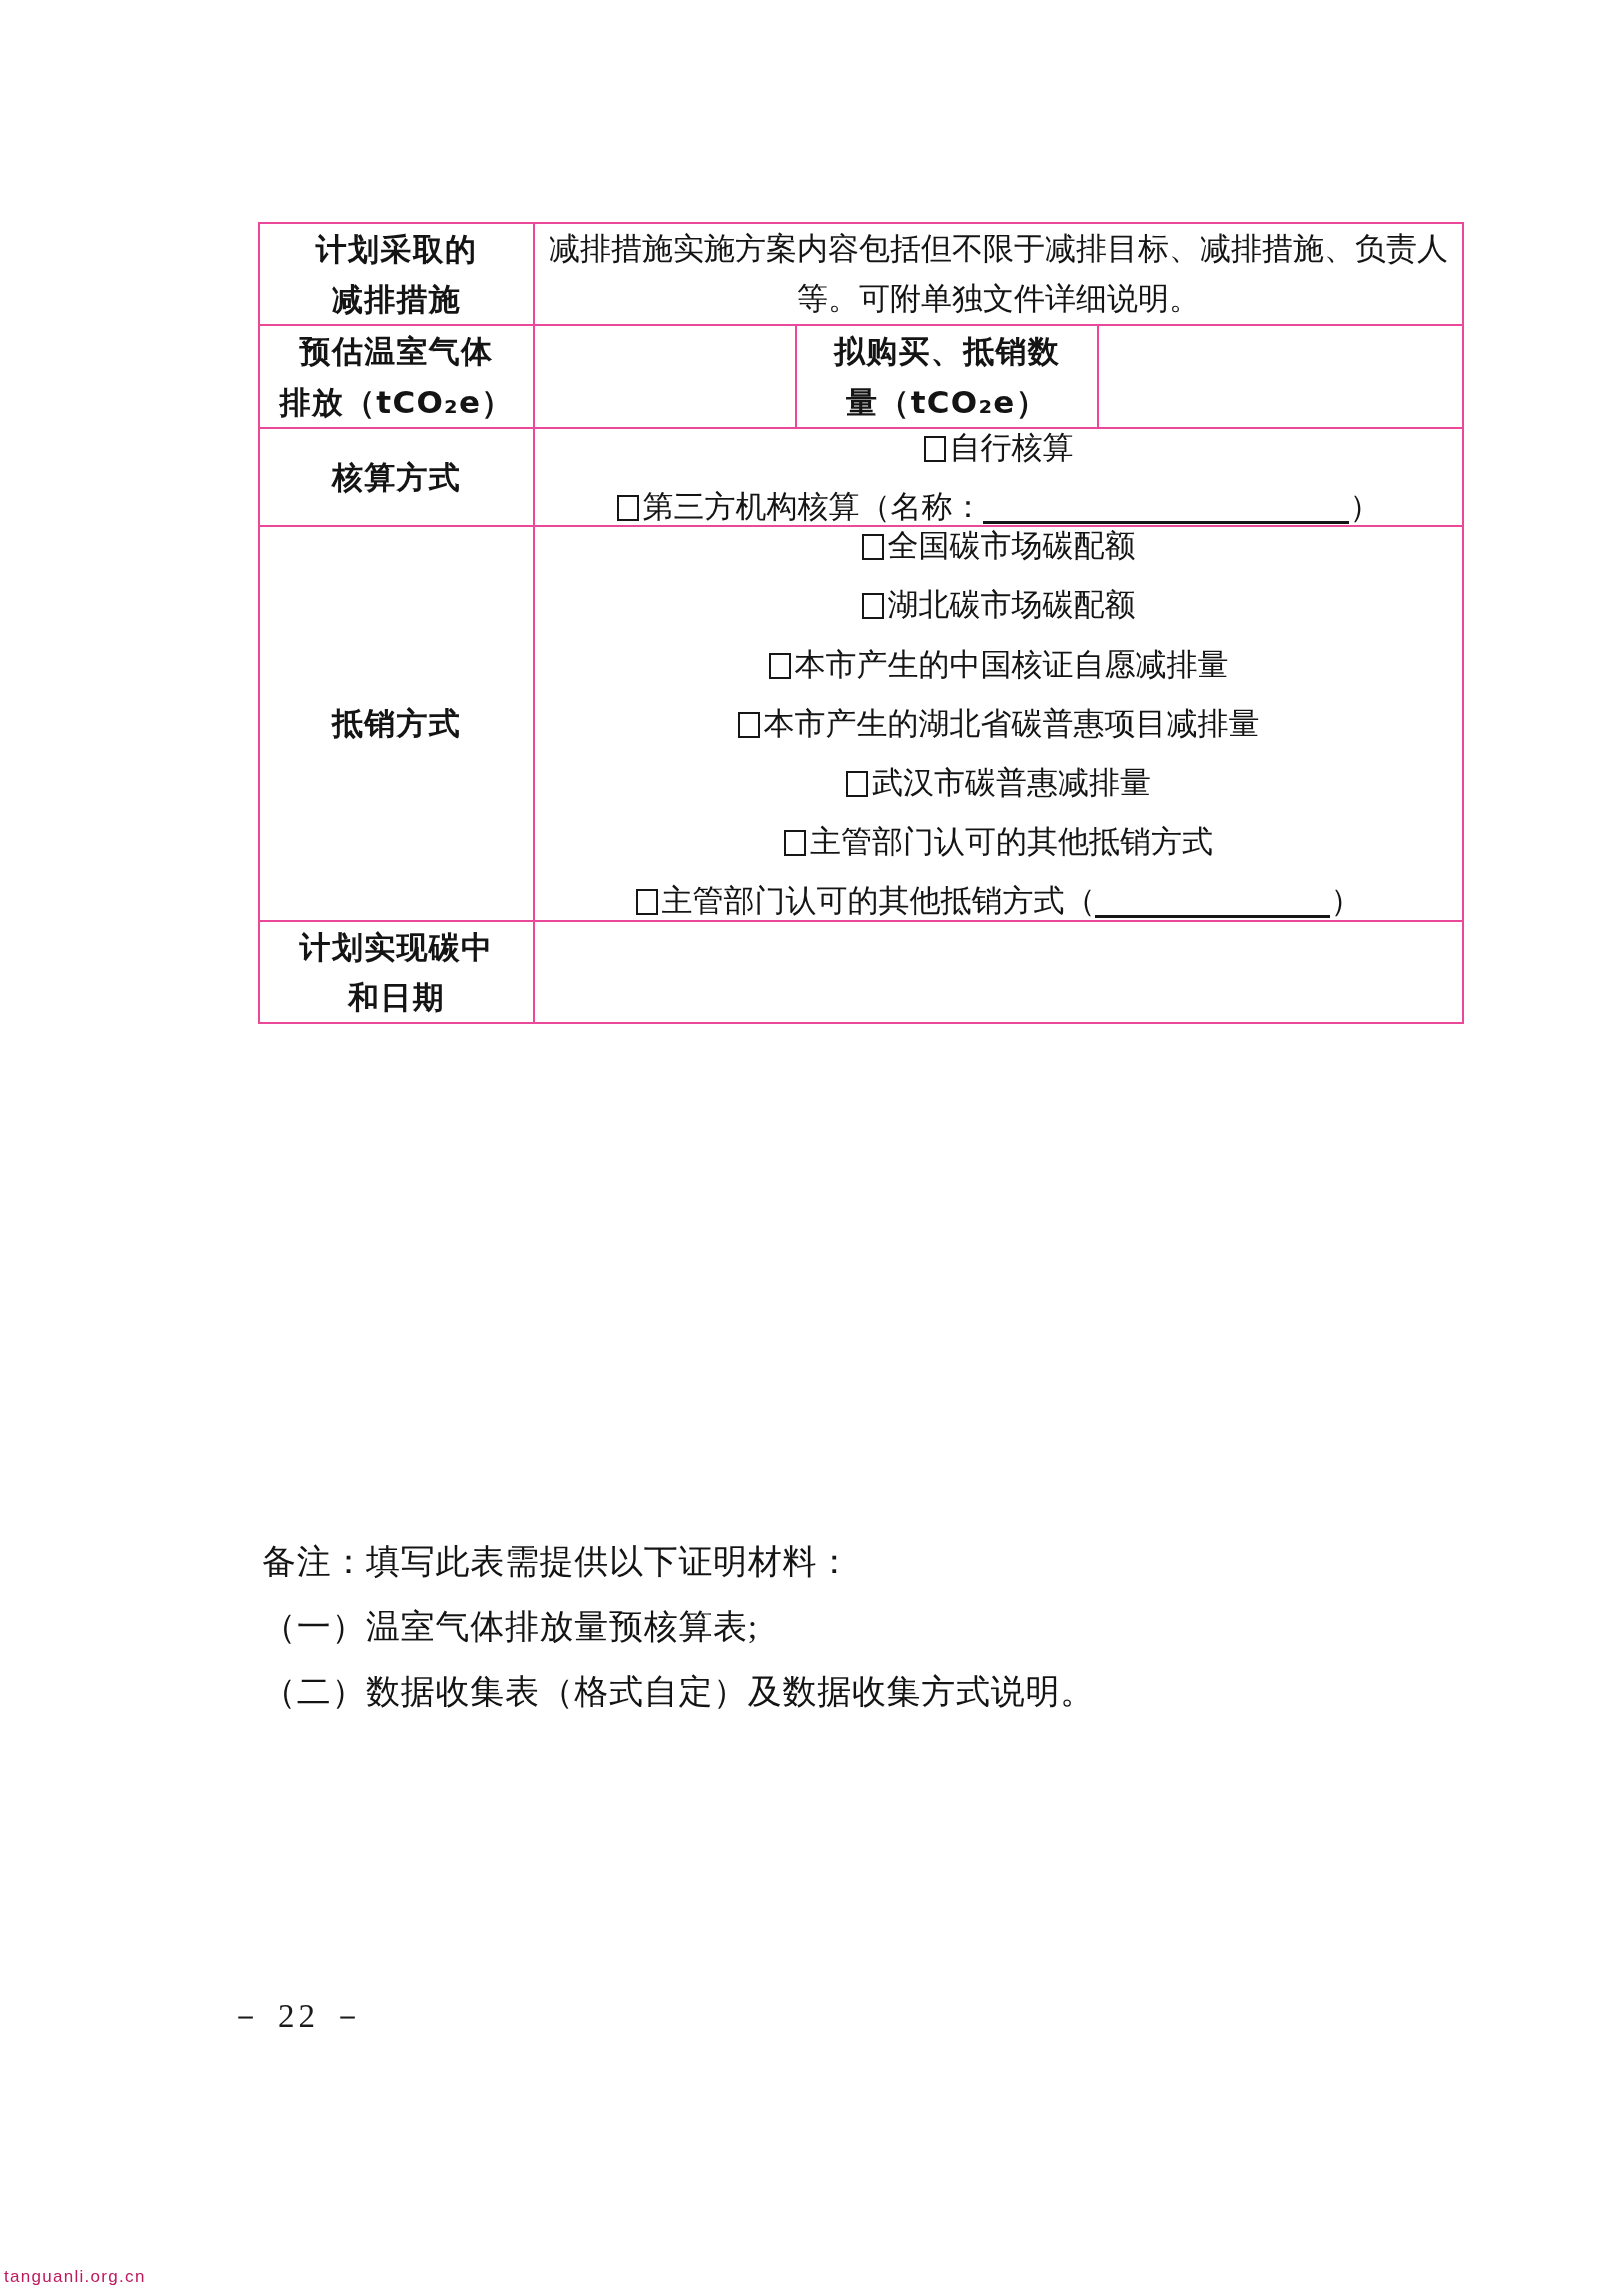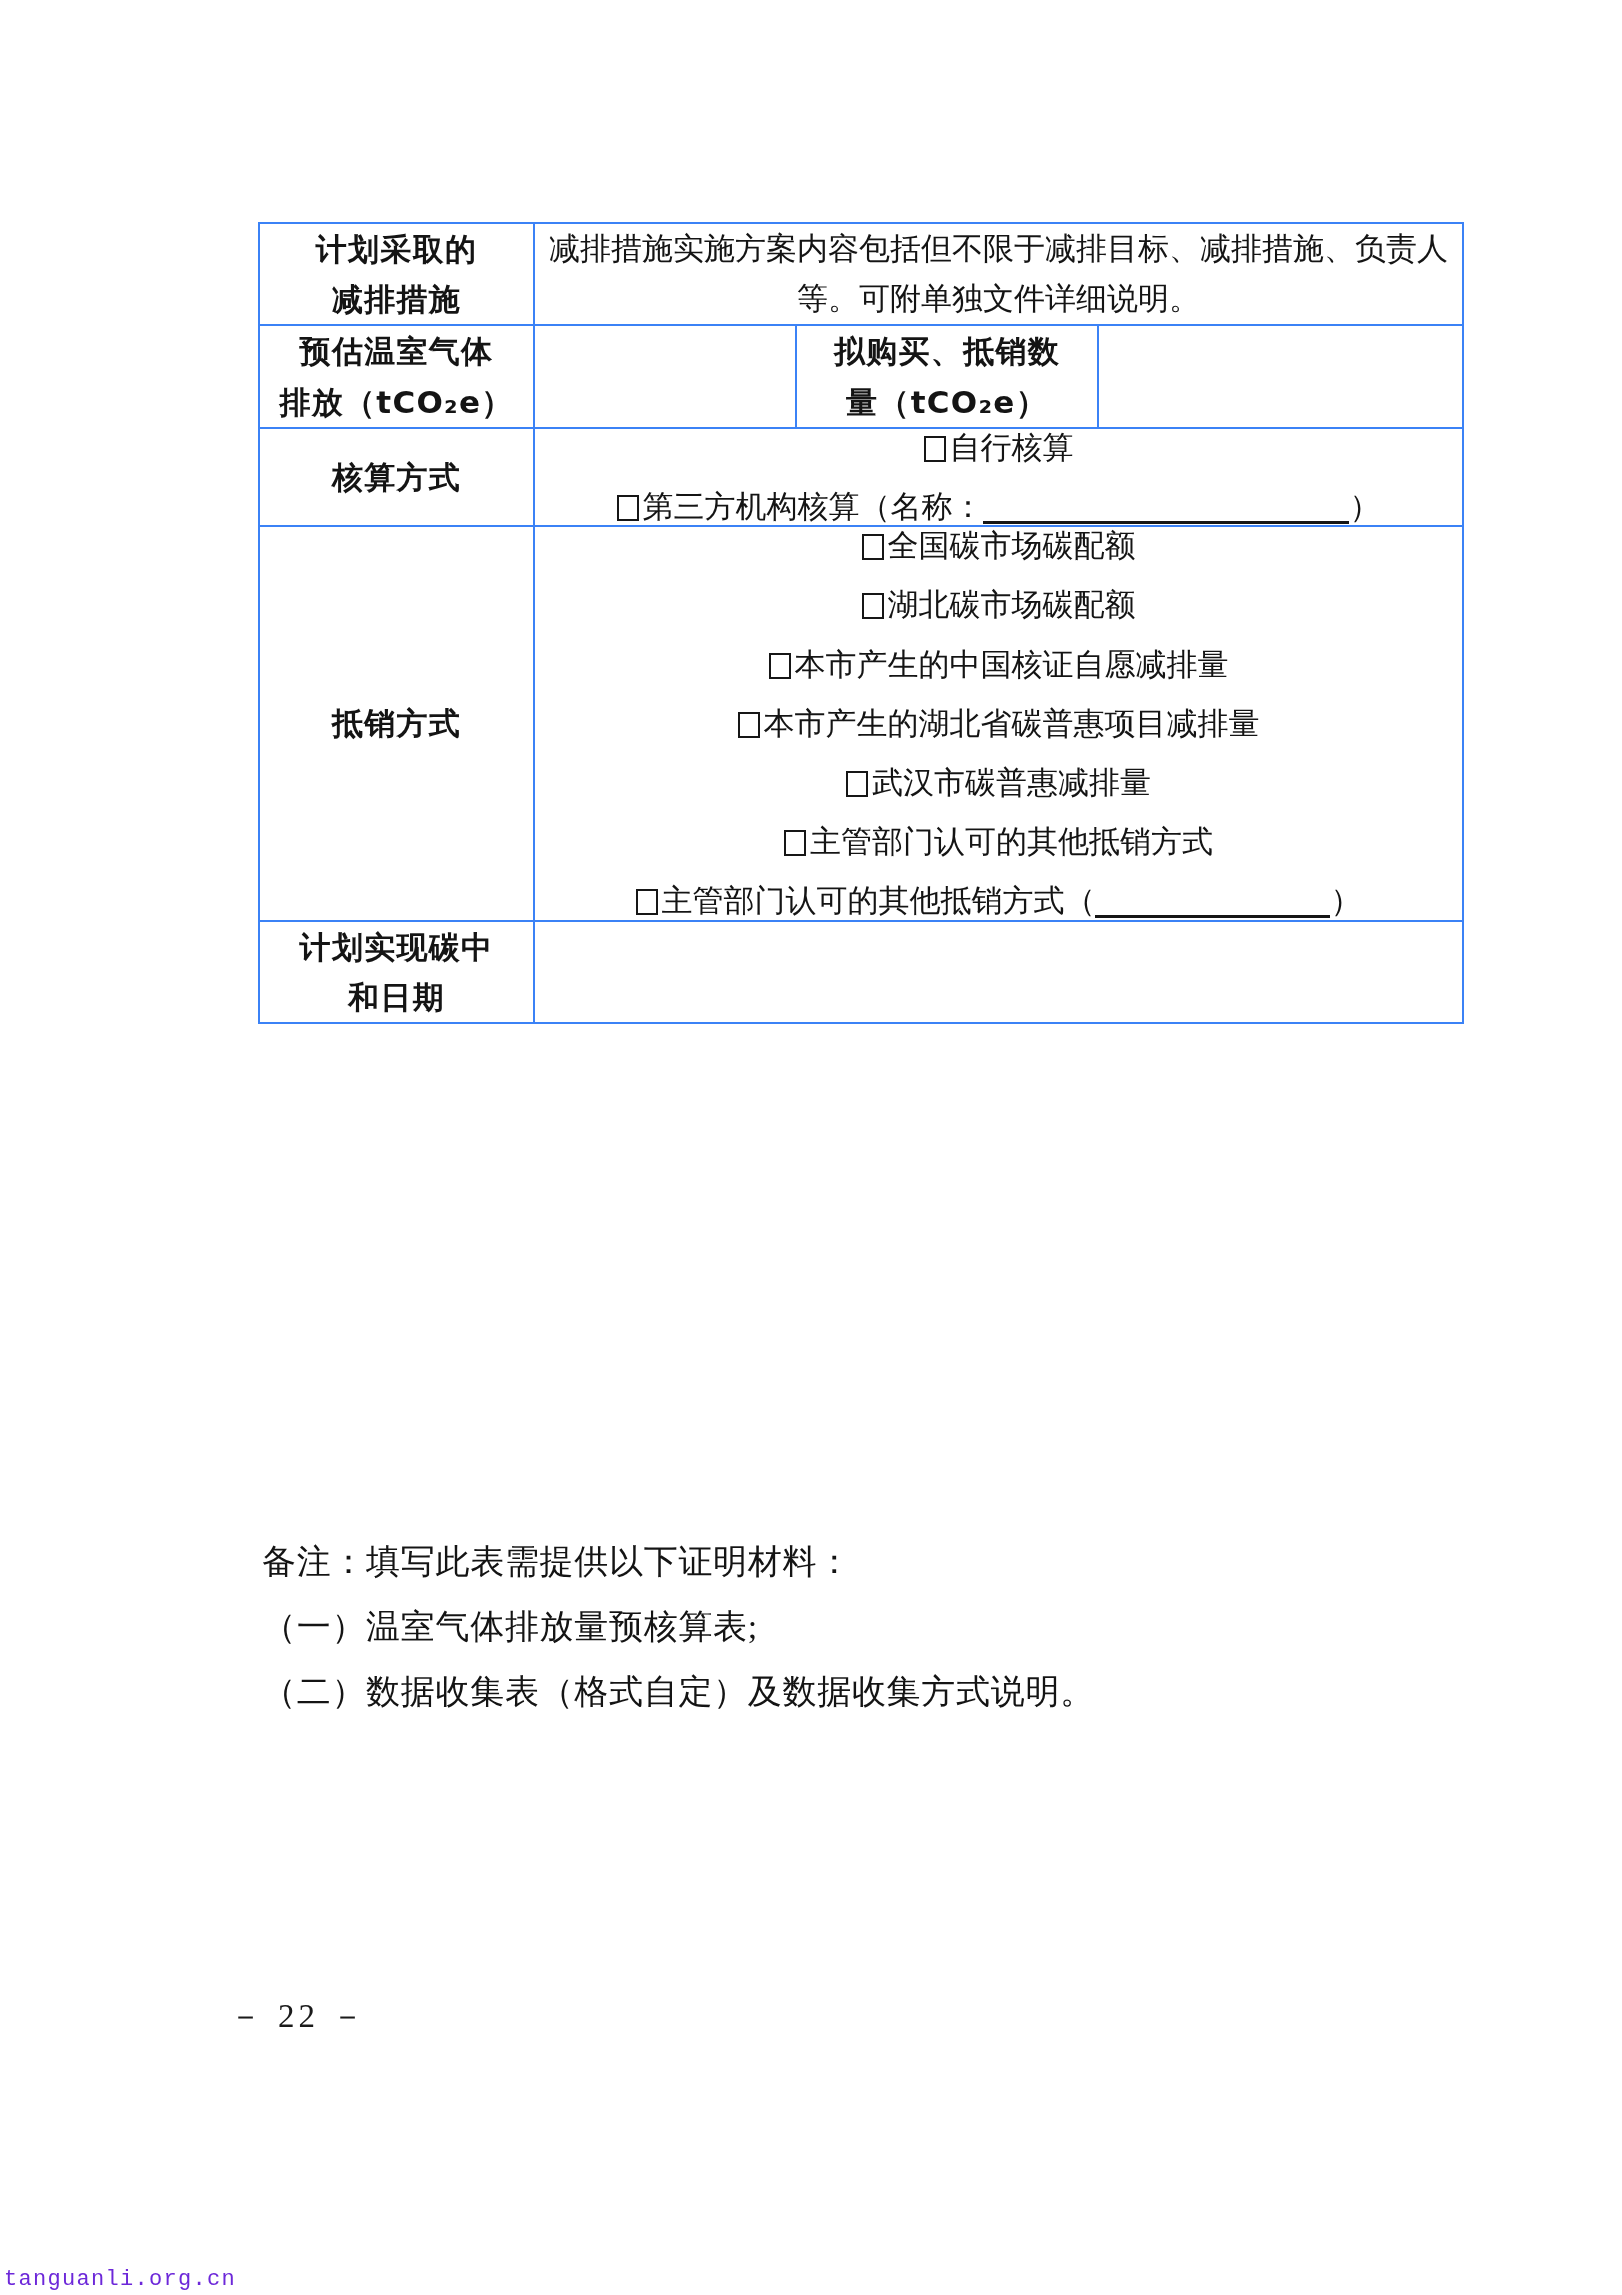--- a/index.html
+++ b/index.html
@@ -28,21 +28,21 @@
   
   .form-table {
     position: absolute;
     left: 258px;
     top: 222px;
     width: 1203px;
     border-collapse: collapse;
     table-layout: fixed;
   }
   .form-table td {
-    border: 2px solid #3b82f6;
+    border: 2px solid #ec4899;
     padding: 0;
     vertical-align: middle;
     font-size: 31px;
     line-height: 1.62;
     color: #141414;
     margin-left: 11px;
   }
 
   
   .cell-label {
@@ -124,24 +124,24 @@
     font-size: 33px;
     letter-spacing: 3.9px;
     color: #1a1a1a;
   }
 
   
   .watermark {
     position: absolute;
     left: 3.9px;
     top: 2267px;
-    font-family: Liberation Mono, monospace;
-    font-size: 22px;
+    font-family: Liberation Sans, sans-serif;
+    font-size: 17px;
     letter-spacing: 1.3px;
-    color: #6d28d9;
+    color: #be185d;
   }
 </style>
 </head>
 <body>
 
 <div class="page">
 
   <table class="form-table">
     <colgroup>
       <col style="width:275px">

